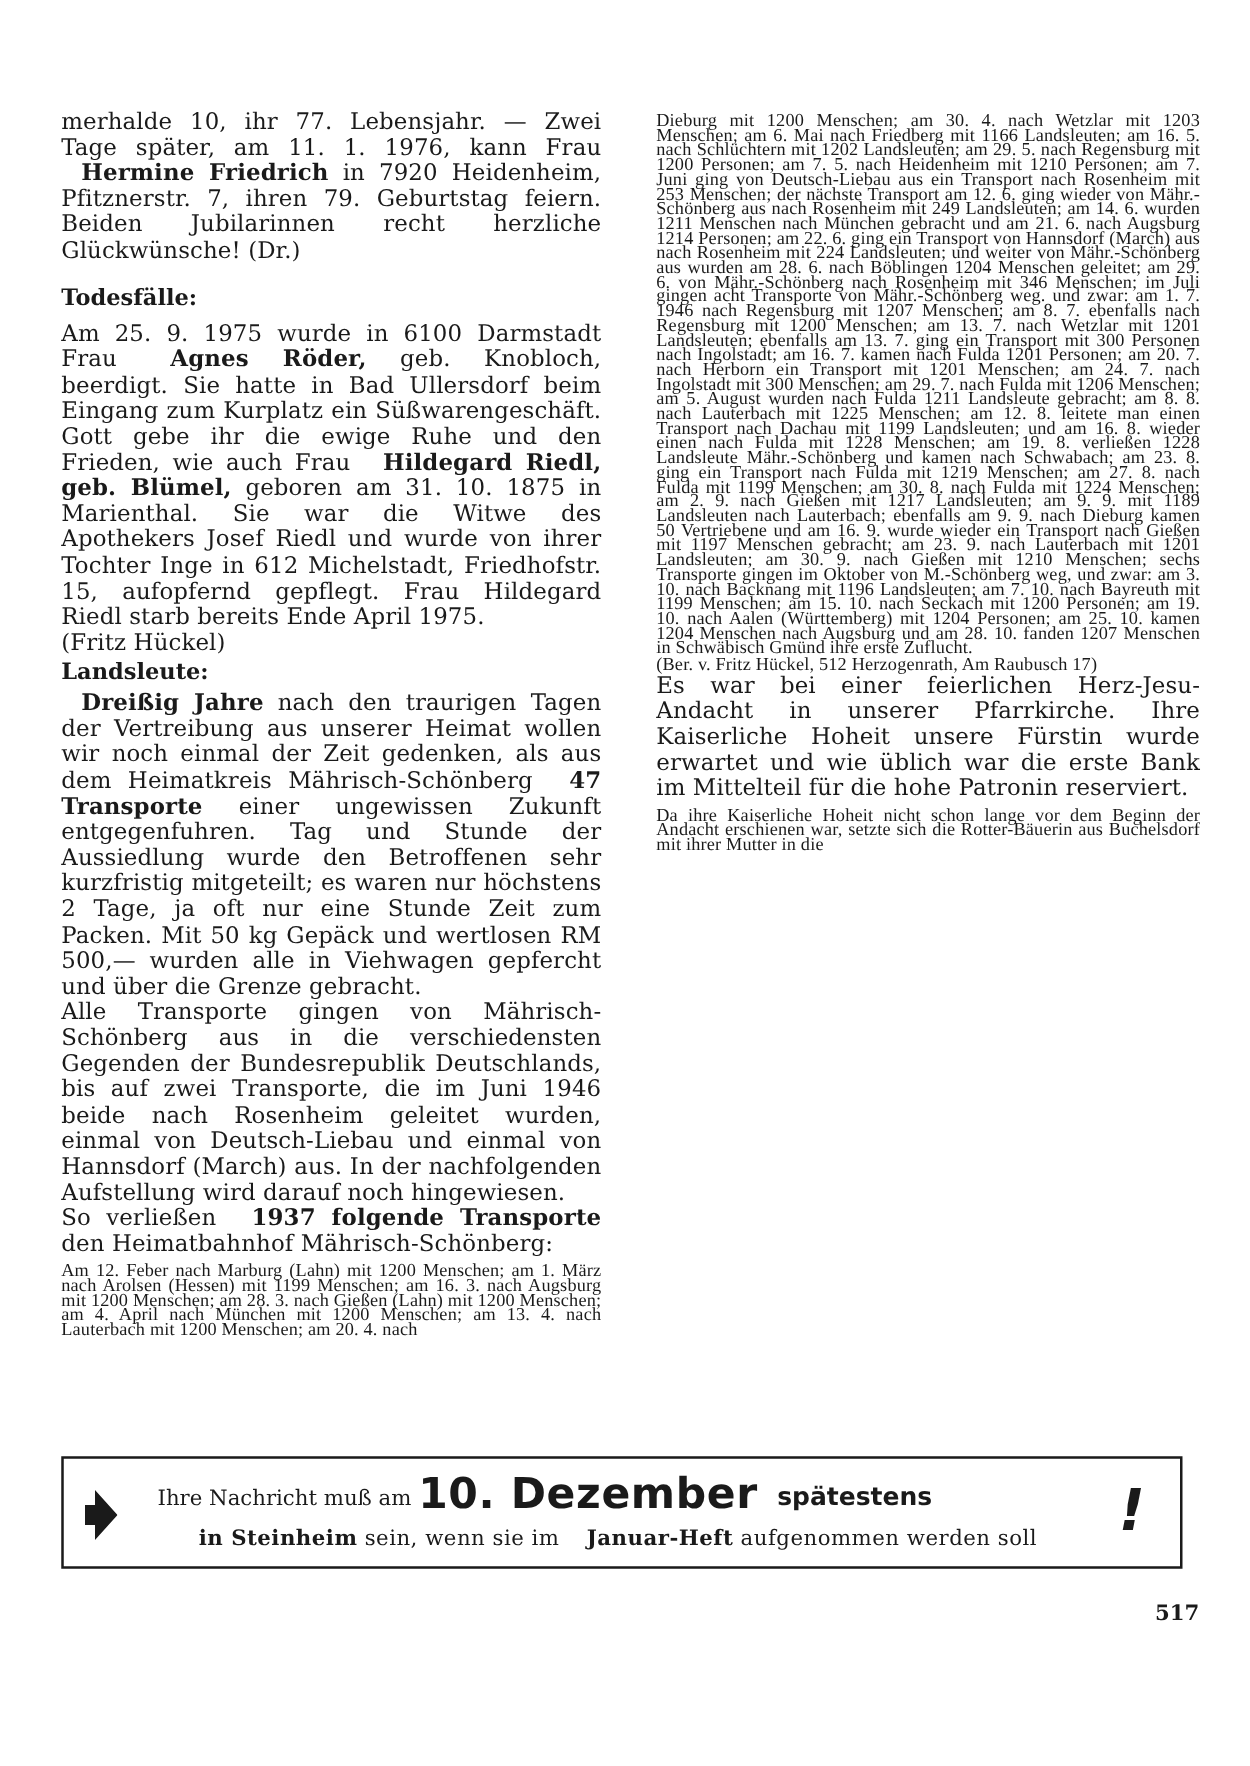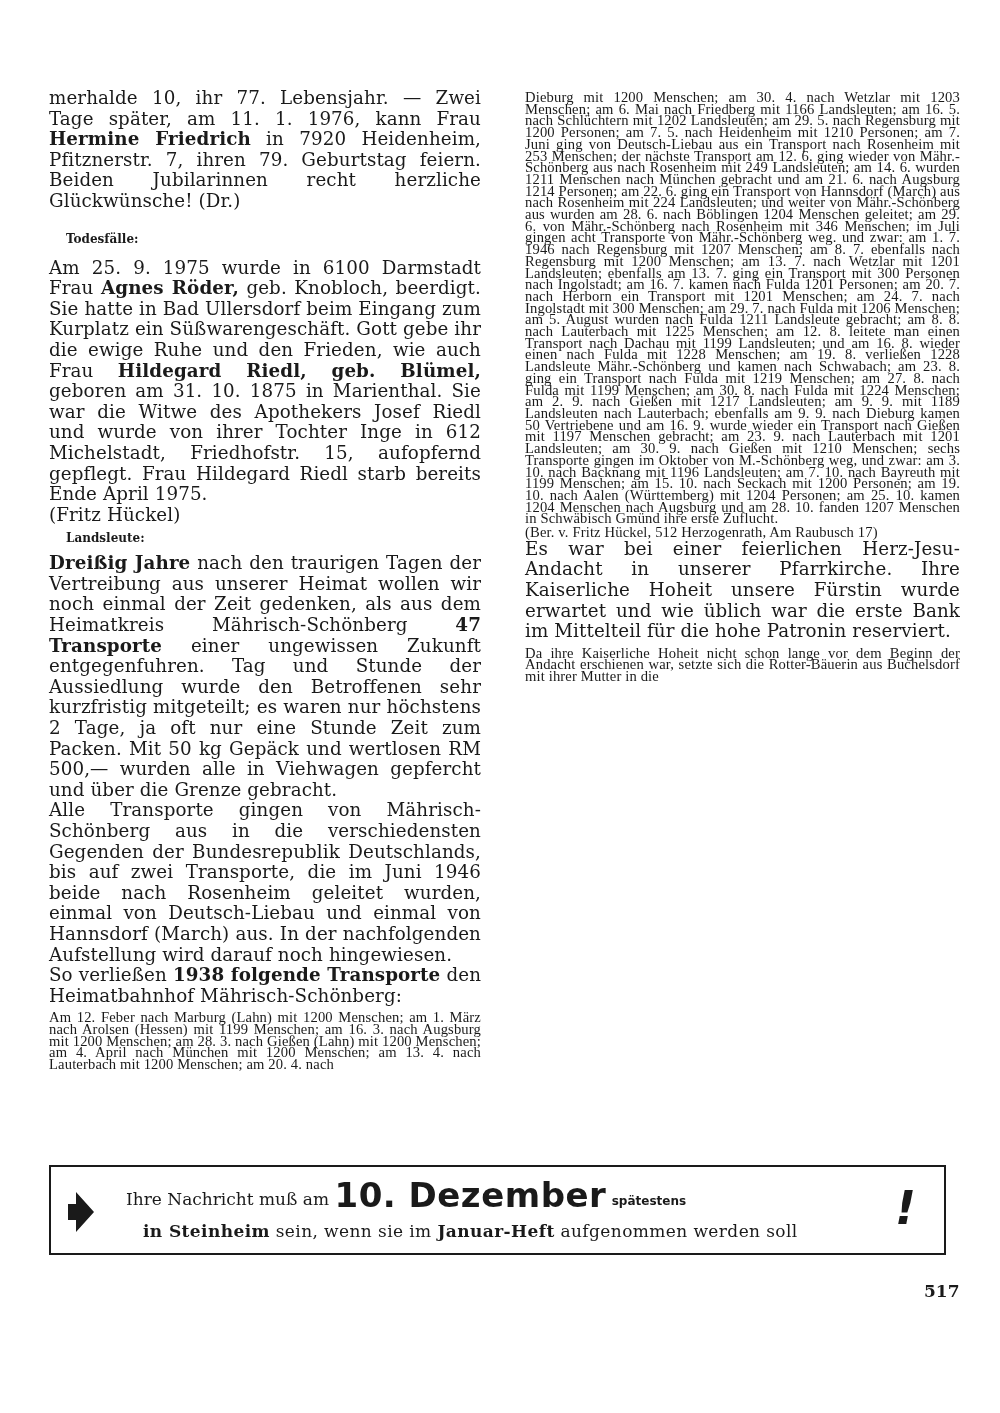--- a/index.html
+++ b/index.html
@@ -19,43 +19,44 @@
       text-align-last: left; margin: 0; letter-spacing: 0.1px;
     }
     .small {
       font-family: "Liberation Serif", "DejaVu Serif", serif;
       font-size: 14.6px; line-height: 11.6px; text-align: justify;
       text-align-last: left; margin: 0; font-stretch: condensed;
       letter-spacing: 0.15px;
     }
     .small-r { line-height: 11.7px; }
     h3 {
-      font-size: 12px; font-weight: bold; margin: 17px; line-height: 22px;
+      font-size: 18px; font-weight: bold; margin: 0; line-height: 22px;
     }
     .gap-heading-top { margin-top: 12px; }
     .right-align { text-align: center; display: block; }
-    b { font-weight: bold; }
+    b { font-weight: bold; margin-left: 16px; }
 
     .notice {
       position: absolute; left: 49px; top: 1165px; width: 897px; height: 90px;
       border: 2px solid #1a1a1a; box-sizing: border-box;
     }
     .notice .arrow {
       position: absolute; left: 17px; top: 25px; width: 26px; height: 40px;
     }
     .notice .line1 {
       position: absolute; left: 75px; top: 8px; white-space: nowrap;
       font-family: "DejaVu Serif", serif; font-size: 17px;
     }
     .notice .line1 .date {
       font-family: "DejaVu Sans", sans-serif; font-weight: bold; font-size: 34px;
       letter-spacing: 0.5px; vertical-align: -2px;
     }
     .notice .line1 .late {
-      font-family: "DejaVu Sans", sans-serif; font-weight: bold; font-size: 12px;
+      font-family: "DejaVu Sans", sans-serif; font-weight: bold; font-size: 20px;
+      margin-left: 10px;
     }
     .notice .line2 {
       position: absolute; left: 92px; top: 54px; white-space: nowrap;
       font-size: 17px; letter-spacing: 0.4px;
     }
     .notice .excl {
       position: absolute; right: 28px; top: 18px;
       font-family: "DejaVu Sans", sans-serif; font-weight: bold; font-size: 46px;
       font-style: italic; line-height: 1;
     }
@@ -69,21 +70,21 @@
 
 <div class="col-left">
   <p class="big"><span>merhalde 10, ihr 77. Lebensjahr. — Zwei Tage später, am 11. 1. 1976, kann Frau </span><b>Hermine Friedrich</b><span> in 7920 Heidenheim, Pfitznerstr. 7, ihren 79. Geburtstag feiern. Beiden Jubilarinnen recht herzliche Glückwünsche! (Dr.)</span></p>
 
   <h3 class="gap-heading-top" style="margin-top:16px; margin-bottom:8px;">Todesfälle:</h3>
   <p class="big"><span>Am 25. 9. 1975 wurde in 6100 Darmstadt Frau </span><b>Agnes Röder,</b><span> geb. Knobloch, beerdigt. Sie hatte in Bad Ullersdorf beim Eingang zum Kurplatz ein Süßwarengeschäft. Gott gebe ihr die ewige Ruhe und den Frieden, wie auch Frau </span><b>Hildegard Riedl, geb. Blümel,</b><span> geboren am 31. 10. 1875 in Marienthal. Sie war die Witwe des Apothekers Josef Riedl und wurde von ihrer Tochter Inge in 612 Michelstadt, Friedhofstr. 15, aufopfernd gepflegt. Frau Hildegard Riedl starb bereits Ende April 1975.</span><span class="right-align">(Fritz Hückel)</span></p>
 
   <h3 style="margin-top:2px; margin-bottom:4px;">Landsleute:</h3>
   <p class="big"><b>Dreißig Jahre</b><span> nach den traurigen Tagen der Vertreibung aus unserer Heimat wollen wir noch einmal der Zeit gedenken, als aus dem Heimatkreis Mährisch-Schönberg </span><b>47 Transporte</b><span> einer ungewissen Zukunft entgegenfuhren. Tag und Stunde der Aussiedlung wurde den Betroffenen sehr kurzfristig mitgeteilt; es waren nur höchstens 2 Tage, ja oft nur eine Stunde Zeit zum Packen. Mit 50 kg Gepäck und wertlosen RM 500,— wurden alle in Viehwagen gepfercht und über die Grenze gebracht.</span></p>
   <p class="big">Alle Transporte gingen von Mährisch-Schönberg aus in die verschiedensten Gegenden der Bundesrepublik Deutschlands, bis auf zwei Transporte, die im Juni 1946 beide nach Rosenheim geleitet wurden, einmal von Deutsch-Liebau und einmal von Hannsdorf (March) aus. In der nachfolgenden Aufstellung wird darauf noch hingewiesen.</p>
-  <p class="big"><span>So verließen </span><b>1938 folgende Transporte</b><span> den Heimatbahnhof Mährisch-Schönberg:</span></p>
+  <p class="big"><span>So verließen </span><b>1937 folgende Transporte</b><span> den Heimatbahnhof Mährisch-Schönberg:</span></p>
   <p class="small" style="margin-top:6px;">Am 12. Feber nach Marburg (Lahn) mit 1200 Menschen; am 1. März nach Arolsen (Hessen) mit 1199 Menschen; am 16. 3. nach Augsburg mit 1200 Menschen; am 28. 3. nach Gießen (Lahn) mit 1200 Menschen; am 4. April nach München mit 1200 Menschen; am 13. 4. nach Lauterbach mit 1200 Menschen; am 20. 4. nach</p>
 </div>
 
 <div class="col-right">
   <p class="small small-r">Dieburg mit 1200 Menschen; am 30. 4. nach Wetzlar mit 1203 Menschen; am 6. Mai nach Friedberg mit 1166 Landsleuten; am 16. 5. nach Schlüchtern mit 1202 Landsleuten; am 29. 5. nach Regensburg mit 1200 Personen; am 7. 5. nach Heidenheim mit 1210 Personen; am 7. Juni ging von Deutsch-Liebau aus ein Transport nach Rosenheim mit 253 Menschen; der nächste Transport am 12. 6. ging wieder von Mähr.-Schönberg aus nach Rosenheim mit 249 Landsleuten; am 14. 6. wurden 1211 Menschen nach München gebracht und am 21. 6. nach Augsburg 1214 Personen; am 22. 6. ging ein Transport von Hannsdorf (March) aus nach Rosenheim mit 224 Landsleuten; und weiter von Mähr.-Schönberg aus wurden am 28. 6. nach Böblingen 1204 Menschen geleitet; am 29. 6. von Mähr.-Schönberg nach Rosenheim mit 346 Menschen; im Juli gingen acht Transporte von Mähr.-Schönberg weg. und zwar: am 1. 7. 1946 nach Regensburg mit 1207 Menschen; am 8. 7. ebenfalls nach Regensburg mit 1200 Menschen; am 13. 7. nach Wetzlar mit 1201 Landsleuten; ebenfalls am 13. 7. ging ein Transport mit 300 Personen nach Ingolstadt; am 16. 7. kamen nach Fulda 1201 Personen; am 20. 7. nach Herborn ein Transport mit 1201 Menschen; am 24. 7. nach Ingolstadt mit 300 Menschen; am 29. 7. nach Fulda mit 1206 Menschen; am 5. August wurden nach Fulda 1211 Landsleute gebracht; am 8. 8. nach Lauterbach mit 1225 Menschen; am 12. 8. leitete man einen Transport nach Dachau mit 1199 Landsleuten; und am 16. 8. wieder einen nach Fulda mit 1228 Menschen; am 19. 8. verließen 1228 Landsleute Mähr.-Schönberg und kamen nach Schwabach; am 23. 8. ging ein Transport nach Fulda mit 1219 Menschen; am 27. 8. nach Fulda mit 1199 Menschen; am 30. 8. nach Fulda mit 1224 Menschen; am 2. 9. nach Gießen mit 1217 Landsleuten; am 9. 9. mit 1189 Landsleuten nach Lauterbach; ebenfalls am 9. 9. nach Dieburg kamen 50 Vertriebene und am 16. 9. wurde wieder ein Transport nach Gießen mit 1197 Menschen gebracht; am 23. 9. nach Lauterbach mit 1201 Landsleuten; am 30. 9. nach Gießen mit 1210 Menschen; sechs Transporte gingen im Oktober von M.-Schönberg weg, und zwar: am 3. 10. nach Backnang mit 1196 Landsleuten; am 7. 10. nach Bayreuth mit 1199 Menschen; am 15. 10. nach Seckach mit 1200 Personen; am 19. 10. nach Aalen (Württemberg) mit 1204 Personen; am 25. 10. kamen 1204 Menschen nach Augsburg und am 28. 10. fanden 1207 Menschen in Schwäbisch Gmünd ihre erste Zuflucht.</p>
   <p class="small small-r" style="margin-top:2px;">(Ber. v. Fritz Hückel, 512 Herzogenrath, Am Raubusch 17)</p>
   <p class="big">Es war bei einer feierlichen Herz-Jesu-Andacht in unserer Pfarrkirche. Ihre Kaiserliche Hoheit unsere Fürstin wurde erwartet und wie üblich war die erste Bank im Mittelteil für die hohe Patronin reserviert.</p>
   <p class="small small-r" style="margin-top:6px;">Da ihre Kaiserliche Hoheit nicht schon lange vor dem Beginn der Andacht erschienen war, setzte sich die Rotter-Bäuerin aus Buchelsdorf mit ihrer Mutter in die</p>
 </div>
 

